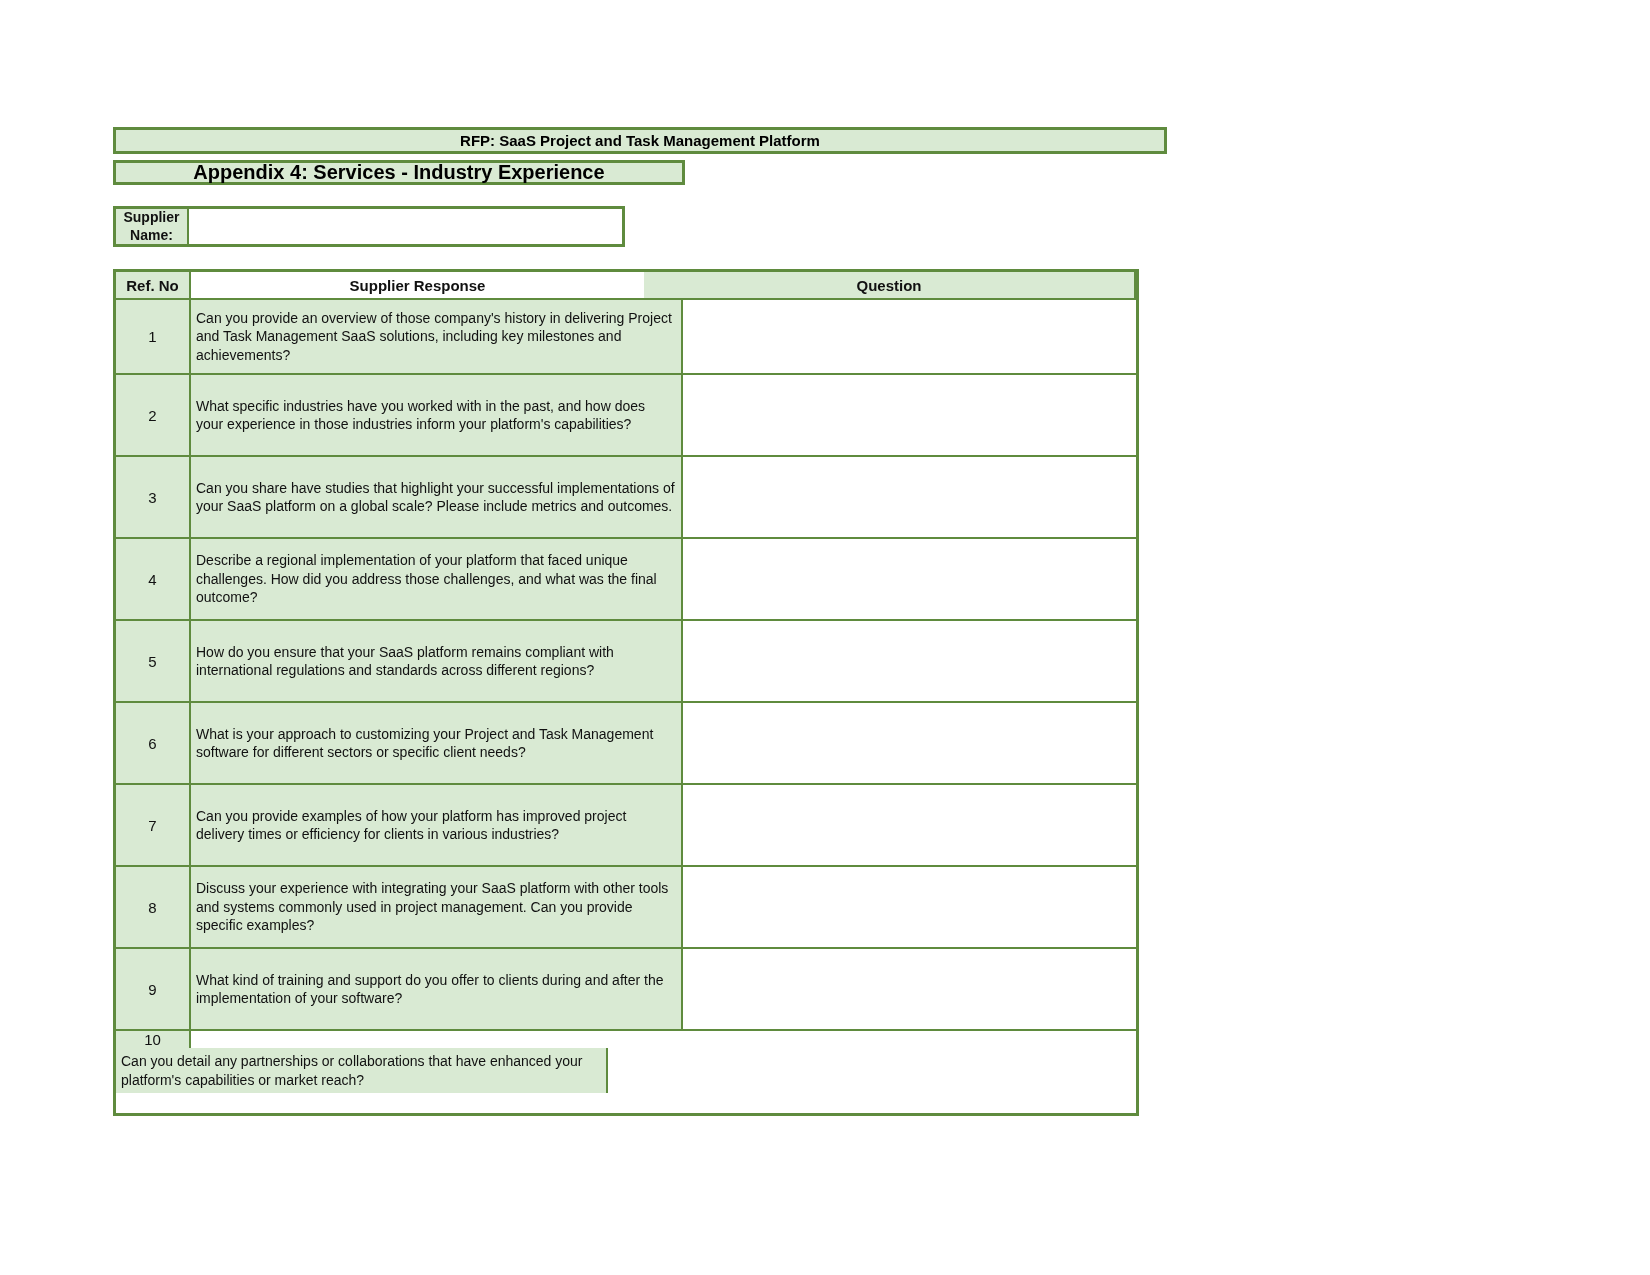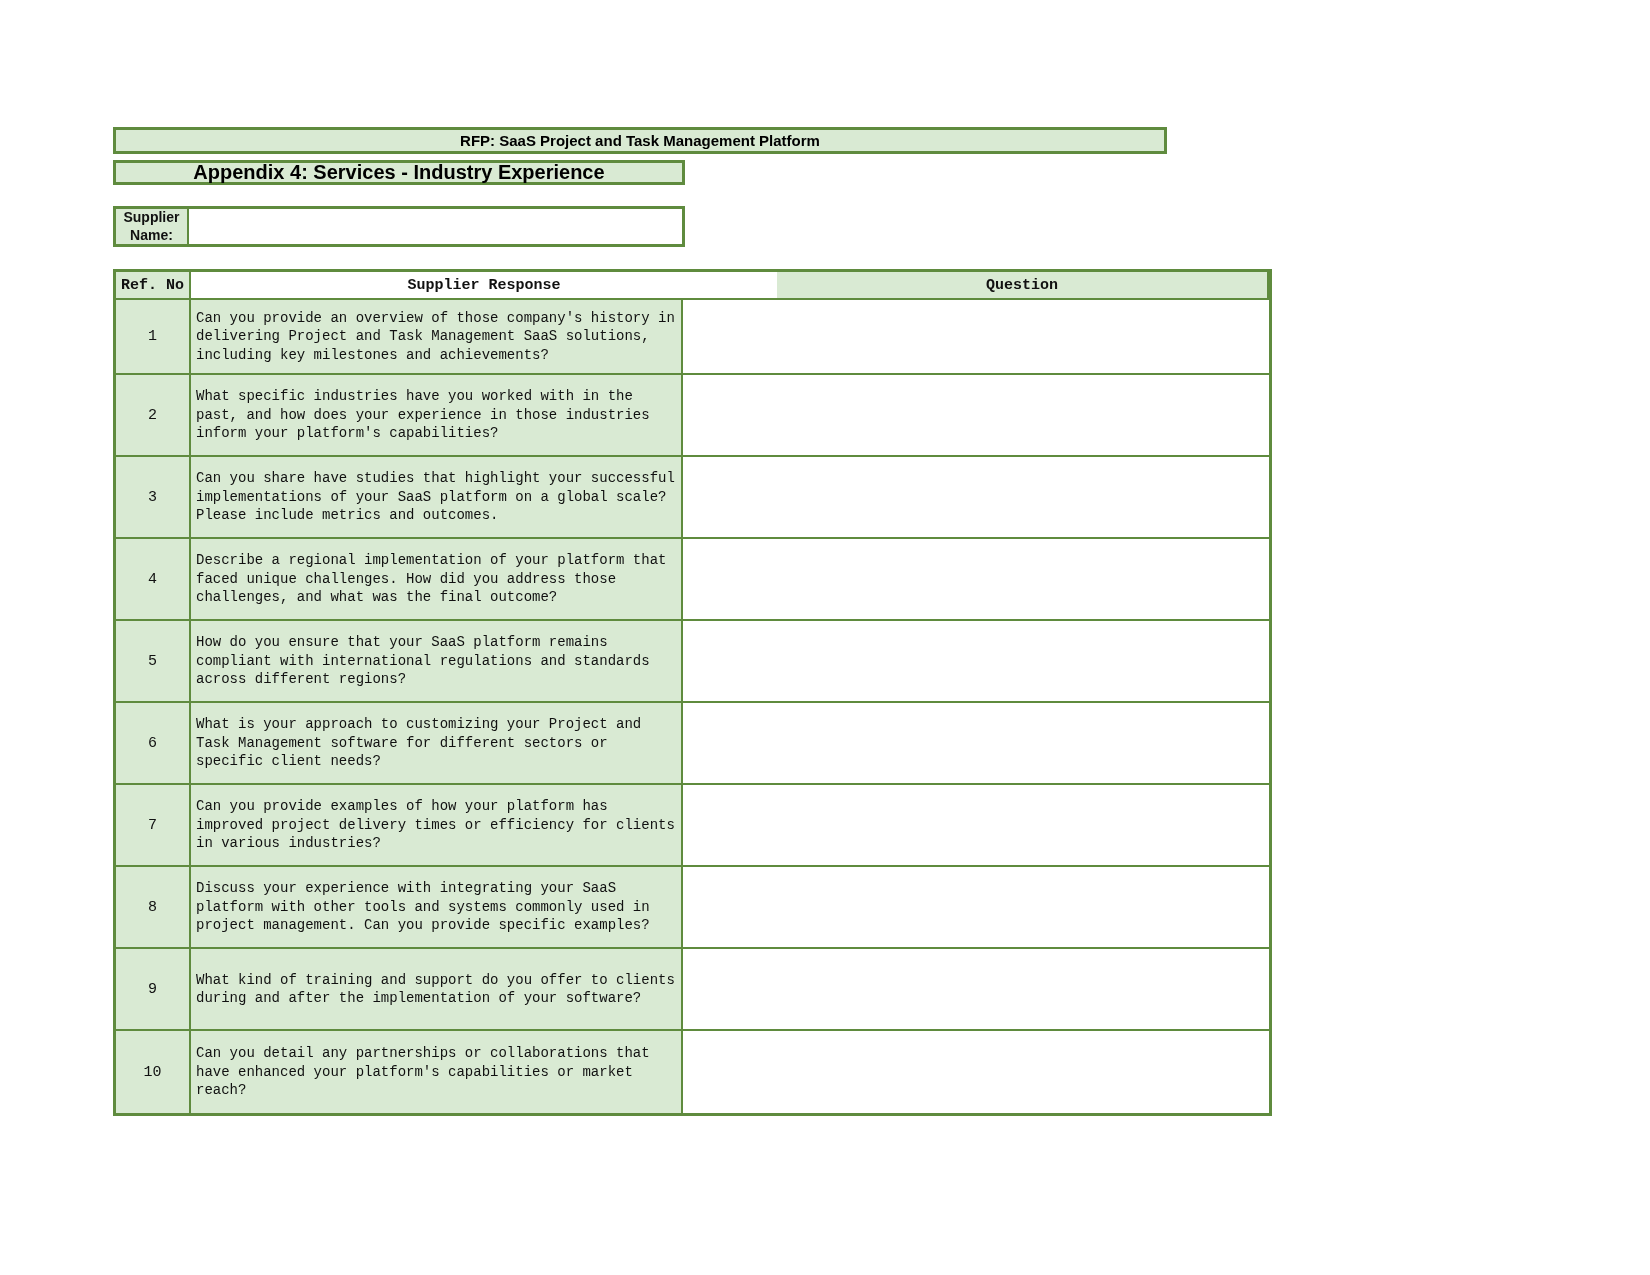--- a/index.html
+++ b/index.html
@@ -38,21 +38,21 @@
     font-size: 15px;
     margin-bottom: 6px;
   }
   .appendix-bar {
     width: 572px;
     height: 25px;
     font-size: 20px;
     margin-bottom: 21px;
   }
   .supplier-box {
-    width: 572px;
+    width: 512px;
     height: 41px;
     border: 3px solid var(--bd);
     display: flex;
     background: #ffffff;
     margin-bottom: 22px;
   }
   .supplier-label {
     width: 73px;
     background: var(--fill);
     border-right: 2px solid var(--bd);
@@ -64,29 +64,28 @@
     justify-content: center;
     text-align: center;
     padding: 0 4px;
   }
   .supplier-value {
     flex: 1;
     background: #ffffff;
     cursor: text;
   }
   .rfp-table {
-    width: 1159px;
+    width: 1026px;
     border: 3px solid var(--bd);
-    font-family: Liberation Mono, monospace;
   }
   .t-row {
     display: flex;
     border-bottom: 2px solid var(--bd);
   }
-  .t-row:last-child { border-bottom: none; }
+  .t-row:last-child { border-bottom: none; flex-direction: column; }
   .t-header {
     height: 28px;
     background: var(--fill);
     font-weight: bold;
     font-size: 15px;
   }
   .cell {
     display: flex;
     align-items: center;
   }

